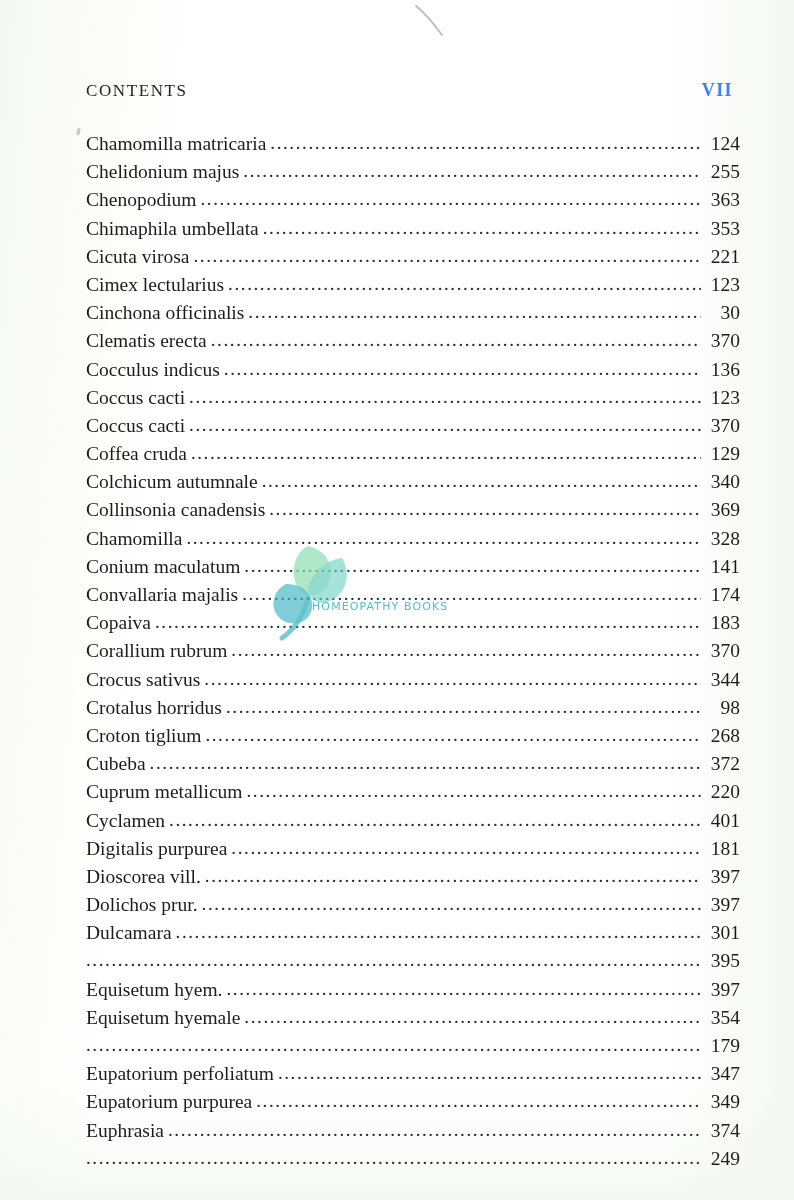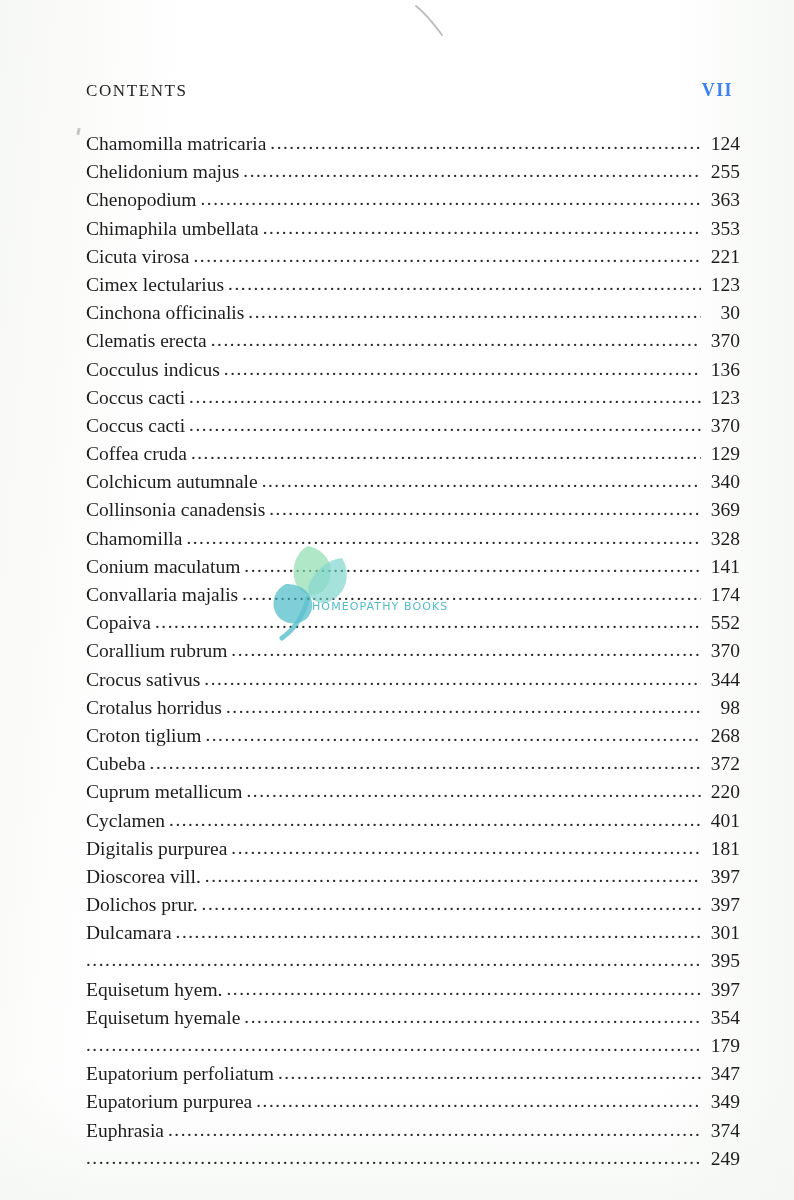--- a/index.html
+++ b/index.html
@@ -253,21 +253,21 @@
         <span class="toc-page">141</span>
       </div>
       <div class="toc-row">
         <span class="toc-title">Convallaria majalis</span>
         <span class="toc-dots">........................................................................................................................</span>
         <span class="toc-page">174</span>
       </div>
       <div class="toc-row">
         <span class="toc-title">Copaiva</span>
         <span class="toc-dots">........................................................................................................................</span>
-        <span class="toc-page">552</span>
+        <span class="toc-page">183</span>
       </div>
       <div class="toc-row">
         <span class="toc-title">Corallium rubrum</span>
         <span class="toc-dots">........................................................................................................................</span>
         <span class="toc-page">370</span>
       </div>
       <div class="toc-row">
         <span class="toc-title">Crocus sativus</span>
         <span class="toc-dots">........................................................................................................................</span>
         <span class="toc-page">344</span>

